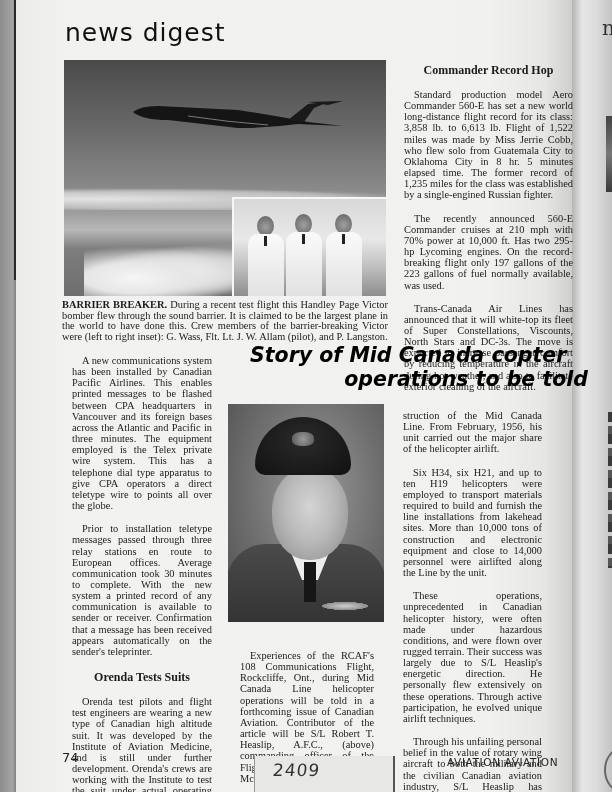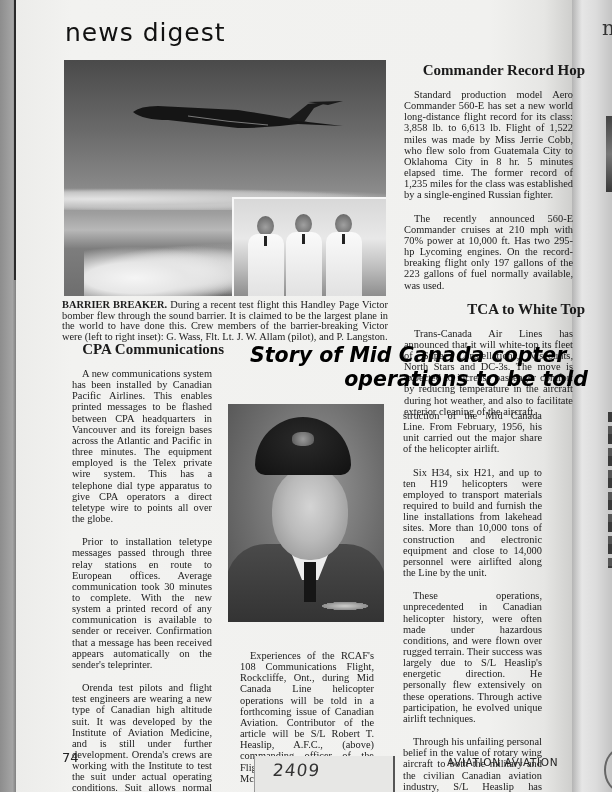--- a/index.html
+++ b/index.html
@@ -93,21 +93,21 @@
   .caption {
     position:absolute; left:62px; top:300px; width:326px;
     font-size:10.4px; line-height:10.6px; text-align:justify;
   }
   .caption b { font-weight:bold; }
 
   
   .col { position:absolute; font-size:10.4px; line-height:11.15px; text-align:justify; hyphens:manual; }
   .col p { margin:12px; text-indent:10px; }
   .col h3 {
-    margin:0; text-align:right; font-size:15px; font-weight:bold; line-height:13px;
+    margin:0; text-align:center; font-size:12px; font-weight:bold; line-height:13px;
   }
   .story {
     position:absolute; left:226px; top:343px; width:362px;
     font-family:"DejaVu Sans","Liberation Sans",sans-serif;
     font-style:italic; font-weight:bold; font-size:20.5px; line-height:24px;
     color:#000000;
   }
   .story .l1 { display:block; text-align:left; padding-left:24px; }
   .story .l2 { display:block; text-align:right; padding-left:55px;font-style:italic; }
 
@@ -210,28 +210,27 @@
 </div>
 
 <div class="caption">
   <b>BARRIER BREAKER.</b><span> During a recent test flight this Handley Page Victor bomber flew through the sound barrier. It is claimed to be the largest plane in the world to have done this. Crew members of the barrier-breaking Victor were (left to right inset): G. Wass, Flt. Lt. J. W. Allam (pilot), and P. Langston.</span>
 </div>
 
 <div class="col" style="left:392px; top:64px; width:193px;">
   <h3>Commander Record Hop</h3>
   <p>Standard production model Aero Commander 560-E has set a new world long-distance flight record for its class: 3,858 lb. to 6,613 lb. Flight of 1,522 miles was made by Miss Jerrie Cobb, who flew solo from Guatemala City to Oklahoma City in 8 hr. 5 minutes elapsed time. The former record of 1,235 miles for the class was established by a single-engined Russian fighter.</p>
   <p>The recently announced 560-E Commander cruises at 210 mph with 70% power at 10,000 ft. Has two 295-hp Lycoming engines. On the record-breaking flight only 197 gallons of the 223 gallons of fuel normally available, was used.</p>
-  <h3 style="margin-top:9px;">TCA to White Top</h3>
   <p>Trans-Canada Air Lines has announced that it will white-top its fleet of Super Constellations, Viscounts, North Stars and DC-3s. The move is expected to increase passenger comfort by reducing temperature in the aircraft during hot weather, and also to facilitate exterior cleaning of the aircraft.</p>
 </div>
 
 <div class="col" style="left:60px; top:343px; width:164px;">
-  <h3>CPA Communications</h3>
   <p>A new communications system has been installed by Canadian Pacific Airlines. This enables printed messages to be flashed between CPA headquarters in Vancouver and its foreign bases across the Atlantic and Pacific in three minutes. The equipment employed is the Telex private wire system. This has a telephone dial type apparatus to give CPA operators a direct teletype wire to points all over the globe.</p>
   <p>Prior to installation teletype messages passed through three relay stations en route to European offices. Average communication took 30 minutes to complete. With the new system a printed record of any communication is available to sender or receiver. Confirmation that a message has been received appears automatically on the sender's teleprinter.</p>
+  <h3 style="margin-top:14px;">Orenda Tests Suits</h3>
   <p>Orenda test pilots and flight test engineers are wearing a new type of Canadian high altitude suit. It was developed by the Institute of Aviation Medicine, and is still under further development. Orenda's crews are working with the Institute to test the suit under actual operating conditions. Suit allows normal breathing for a limited period following cabin pressure failure at high altitude.</p>
   <h3 style="margin-top:30px;">Visitors Saw Caribou</h3>
   <p>Chiefs of Staff of 14 NATO countries visited the Downsview, Ont., plant of de Havilland Aircraft of Canada Ltd. For their benefit there was a static display of Chipmunk trainers, as well as Beaver and Otter transports. The visitors were also shown the mock-up and wind tunnel model of the new DHC-4 Caribou.</p>
 </div>
 
 <div class="story">
   <span class="l1">Story of Mid Canada copter</span>
   <span class="l2">operations to be told</span>
 </div>
 

